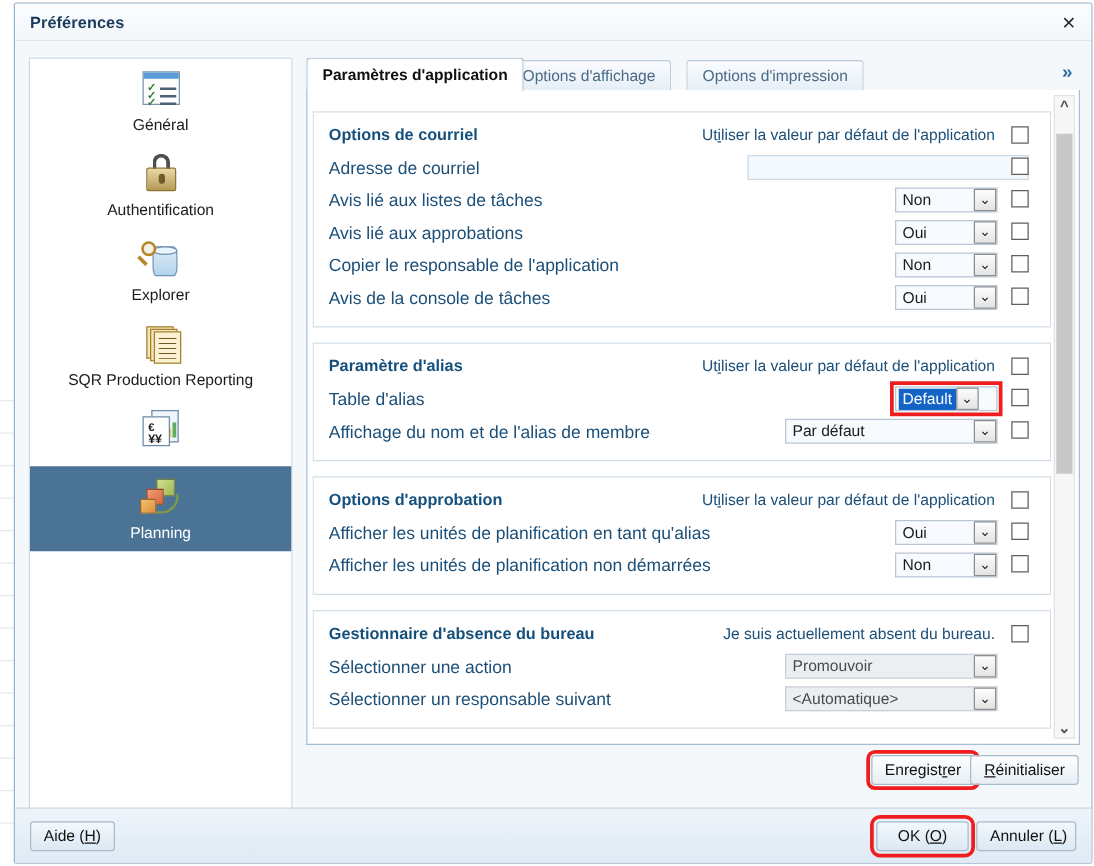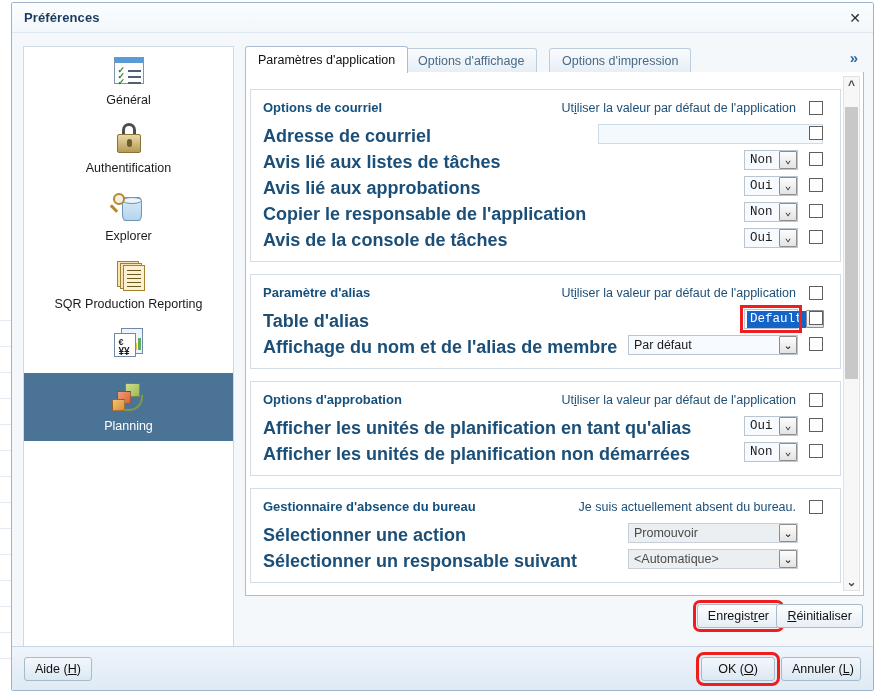--- a/index.html
+++ b/index.html
@@ -184,21 +184,21 @@
     color: #4a6a86;
     background: linear-gradient(to bottom,#fafcfe,#e6eef6);
     border: 1px solid #bdcddc;
     border-bottom: none;
     border-radius: 3px 3px 0 0;
     cursor: pointer;
     white-space: nowrap;
   }
   .tab.active {
     top: 0; height: 27px; line-height: 26px;
-    font-weight: normal; color: #101010;
+    font-weight: bold; color: #101010;
     background: #ffffff;
     border-color: #a9bed2;
     z-index: 3;
   }
   #tab-overflow {
     position: absolute; right: 6px; top: 3px;
     font-size: 15px; font-weight: bold; color: #2e6da4;
     cursor: pointer;
   }
   #tabstrip-line {
@@ -249,23 +249,22 @@
     vertical-align: middle;
   }
   .grp-head .cb { position: absolute; right: 7px; top: 3px; }
 
   .row {
     position: relative;
     height: 26px;
   }
   .row-label {
     position: absolute; left: 2px; top: 4px;
-    font-size: 18px; color: #1c4f78;
+    font-size: 14px; color: #1c4f78;
     white-space: nowrap;
-    font-weight: bold;
   }
   .row .cb { position: absolute; right: 7px; top: 4px; }
 
   
   .sel {
     position: absolute; top: 2px;
     height: 20px;
     border: 1px solid #b9c6d2;
     background: #f7fbff;
     display: flex; align-items: center;
@@ -285,21 +284,21 @@
     margin: 0;
     border-left: 1px solid #b9c6d2;
     background: linear-gradient(to bottom,#fdfdfd,#e3e3e3);
     border: 1px solid #8d8d8d;
     border-radius: 1px;
     text-align: center;
     line-height: 16px;
     font-size: 11px;
     color: #111;
   }
-  .sel.small { width: 54px; right: 32px; font-family: Liberation Mono, monospace; }
+  .sel.small { width: 82px; right: 32px; }
   .sel.wide  { width: 170px; right: 32px; }
   .sel.disabled {
     background: #eceff2;
     border-color: #c8cfd6;
     color: #4d4d4d;
   }
   .sel.disabled .sel-text { color: #4a4a4a; }
 
   
   .txtfield {

